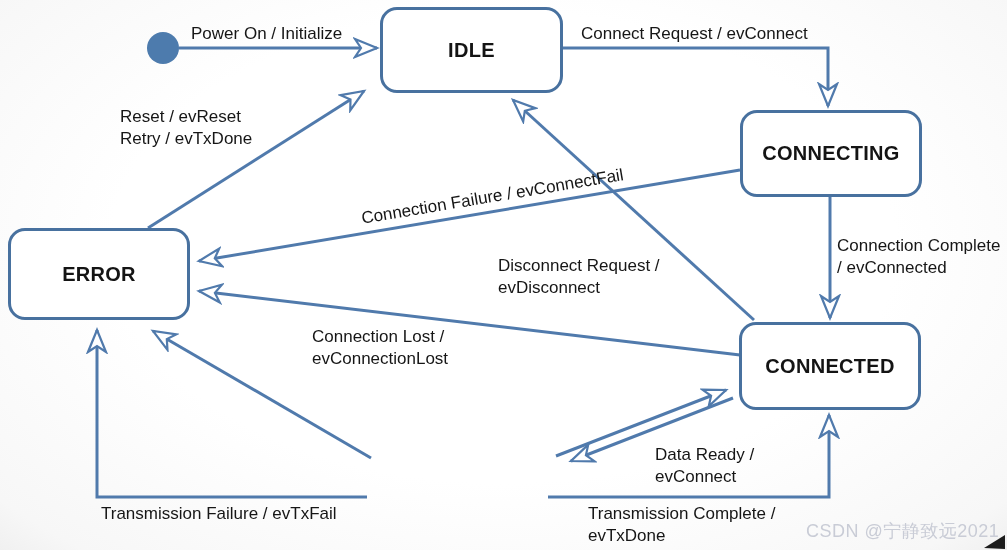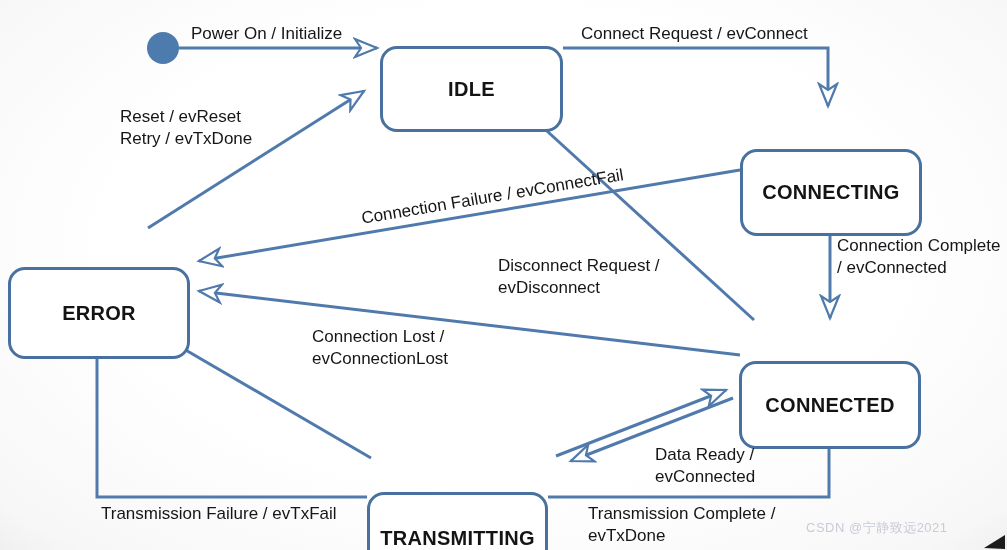--- a/index.html
+++ b/index.html
@@ -12,21 +12,20 @@
   }
   .layer{position:absolute;left:0;top:0;}
   .state{
     position:absolute;
     box-sizing:border-box;
     border:3px solid #48719f;
     border-radius:17px;
     background:#ffffff;
     display:flex;align-items:center;justify-content:center;
     z-index:3;
-    margin-top:39px;
   }
   .state .st-label{
     font-weight:bold;
     font-size:20px;
     letter-spacing:0.3px;
     color:#141414;
   }
   .elabel{
     position:absolute;
     font-size:17px;
@@ -37,21 +36,21 @@
   }
   .elabel.center{}
   .elabel.rotated{
     transform:rotate(-9.5deg);
     transform-origin:50% 50%;
     text-align:center;
   }
   .watermark{
     position:absolute;
     left:806px;top:519px;
-    font-size:13px;
+    font-size:18px;
     color:#c9ccd6;
     letter-spacing:0.5px;
     z-index:5;
     white-space:nowrap;
   }
   svg .edge{stroke:#507aac;stroke-width:3;fill:none;}
 </style>
 </head>
 <body>
 
@@ -87,23 +86,20 @@
   </div>
   <div class="state" style="left:8px;top:228px;width:182px;height:92px">
     <span class="st-label">ERROR</span>
   </div>
   <div class="state" style="left:740px;top:110px;width:182px;height:87px">
     <span class="st-label">CONNECTING</span>
   </div>
   <div class="state" style="left:739px;top:322px;width:182px;height:88px">
     <span class="st-label">CONNECTED</span>
   </div>
-  <div class="state" style="left:367px;top:453px;width:181px;height:92px">
-    <span class="st-label">TRANSMITTING</span>
-  </div>
 
   <div class="elabel" style="left:191px;top:23px">Power On / Initialize</div>
 
   <div class="elabel" style="left:581px;top:23px">Connect Request / evConnect</div>
 
   <div class="elabel" style="left:837px;top:235px">
     <div>Connection Complete</div>
     <div>/ evConnected</div>
   </div>
 
@@ -114,21 +110,21 @@
     <div>evDisconnect</div>
   </div>
 
   <div class="elabel center" style="left:312px;top:326px;width:160px">
     <div>Connection Lost /</div>
     <div>evConnectionLost</div>
   </div>
 
   <div class="elabel center" style="left:655px;top:444px;width:155px">
     <div>Data Ready /</div>
-    <div>evConnected</div>
+    <div>evConnect</div>
   </div>
 
   <div class="elabel center" style="left:588px;top:503px;width:205px">
     <div>Transmission Complete /</div>
     <div>evTxDone</div>
   </div>
 
   <div class="elabel" style="left:101px;top:503px">Transmission Failure / evTxFail</div>
 
   <div class="elabel center" style="left:120px;top:106px;width:160px">

